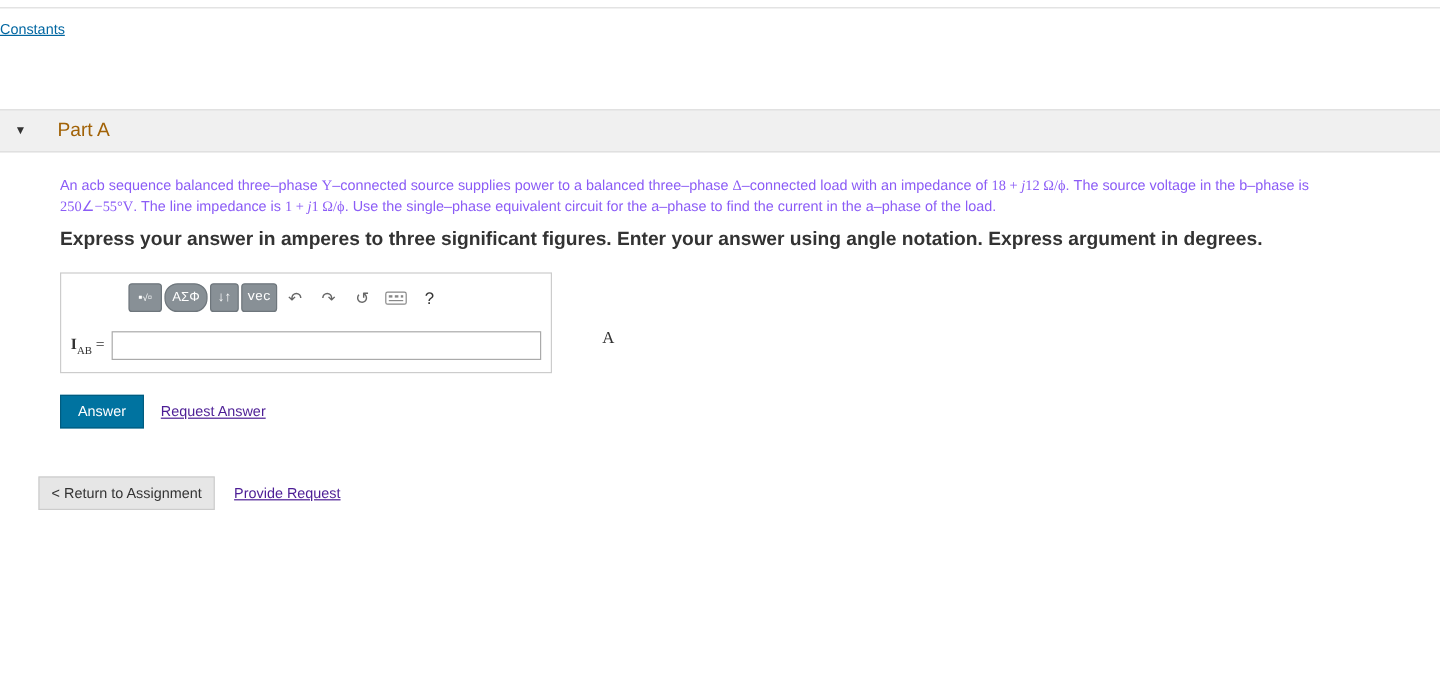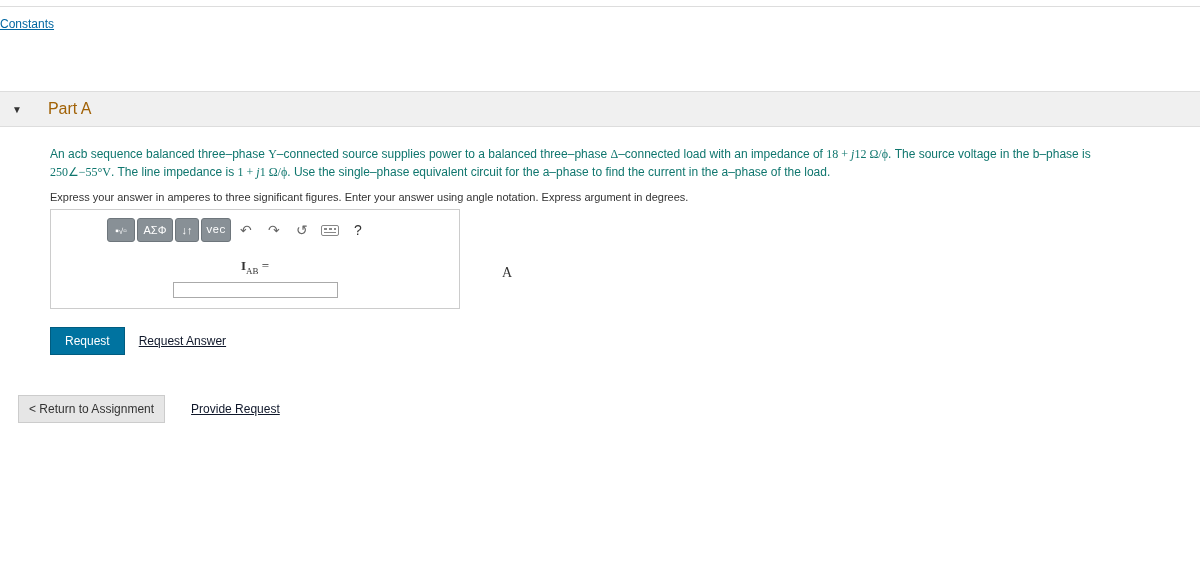--- a/index.html
+++ b/index.html
@@ -41,29 +41,29 @@
   .part-header .part-title {
     font-size: 16px;
     color: #a16207;
     margin-left: 12px;
   }
   .content {
     padding: 18px 50px 0 50px;
   }
   .problem-text {
     font-size: 12px;
-    color: #0f766e;
+    color: #8b5cf6;
     line-height: 1.5;
     margin-bottom: 10px;
   }
   .instruction {
-    font-size: 11px;
-    font-weight: normal;
-    color: #333;
-    margin-bottom: 6px;
+    font-size: 16px;
+    font-weight: bold;
+    color: #333;
+    margin-bottom: 18px;
   }
   .answer-box {
     border: 1px solid #ccc;
     width: 410px;
     padding: 8px 8px 10px 8px;
     position: relative;
   }
   .toolbar {
     display: flex;
     align-items: center;
@@ -79,39 +79,38 @@
     min-width: 28px;
     padding: 0 4px;
     color: #fff;
     font-size: 11px;
     display: flex;
     align-items: center;
     justify-content: center;
     cursor: pointer;
   }
   .tool-btn.templates { min-width: 28px; }
-  .tool-btn.greek { min-width: 36px; }
+  .tool-btn.greek { min-width: 36px; border-radius: 11px; }
   .tool-btn.updown { min-width: 24px; }
   .tool-btn.vec { min-width: 28px; font-family: Liberation Mono, monospace; }
   .tool-icon {
     width: 26px;
     height: 24px;
     display: flex;
     align-items: center;
     justify-content: center;
     color: #666;
     font-size: 14px;
     cursor: pointer;
   }
   .tool-icon.help { color: #333; font-size: 14px; }
   .input-row {
     display: flex;
     align-items: center;
     gap: 6px;
-    flex-direction: column;
   }
   .var-label {
     font-family: "Times New Roman", serif;
     font-size: 13px;
     white-space: nowrap;
   }
   .var-label .sub { font-size: 9px; }
   .answer-input {
     flex: 1;
     height: 24px;
@@ -135,31 +134,31 @@
   }
   .submit-btn {
     background: #0073a0;
     color: #fff;
     border: 1px solid #005c80;
     padding: 6px 14px;
     font-size: 12px;
     cursor: pointer;
   }
   .link {
-    color: #0f172a;
+    color: #4c1d95;
     text-decoration: underline;
     font-size: 12px;
     cursor: pointer;
   }
   .footer-row {
     margin-top: 40px;
-    padding-left: 18px;
-    display: flex;
-    align-items: center;
-    gap: 26px;
+    padding-left: 32px;
+    display: flex;
+    align-items: center;
+    gap: 16px;
   }
   .return-btn {
     background: #e6e6e6;
     border: 1px solid #ccc;
     padding: 6px 10px;
     font-size: 12px;
     color: #333;
     cursor: pointer;
   }
   .delta { font-style: normal; }
@@ -222,21 +221,21 @@
       </div>
       <div class="input-row">
         <span class="var-label"><b>I</b><sub class="sub">AB</sub> =</span>
         <input type="text" class="answer-input" value="" style="">
       </div>
     </div>
     <span class="unit-label">A</span>
   </div>
 
   <div class="submit-row">
-    <button class="submit-btn">Request</button>
+    <button class="submit-btn">Answer</button>
     <a class="link">Request Answer</a>
   </div>
 
 </div>
 
 <div class="footer-row">
   <button class="return-btn">&lt; Return to Assignment</button>
   <a class="link">Provide Request</a>
 </div>
 

